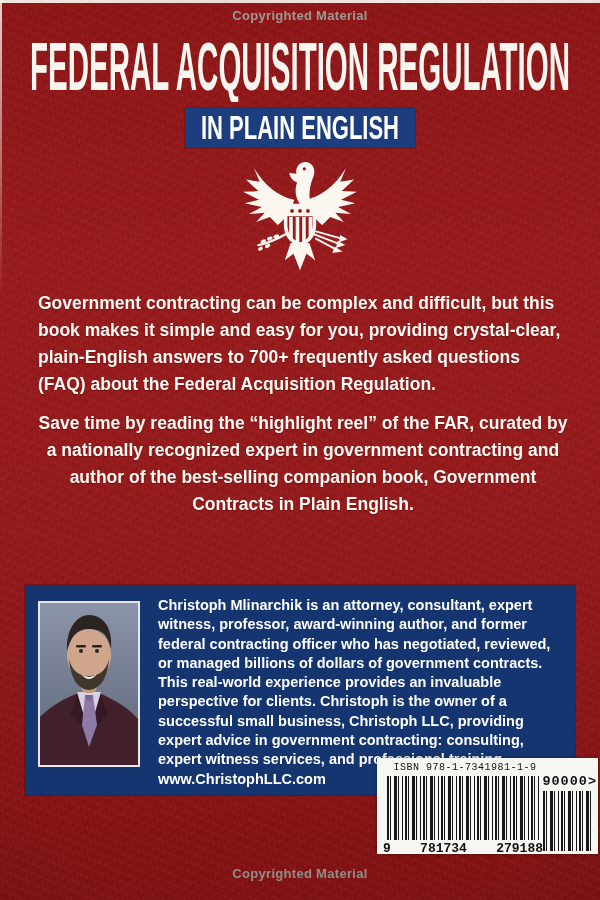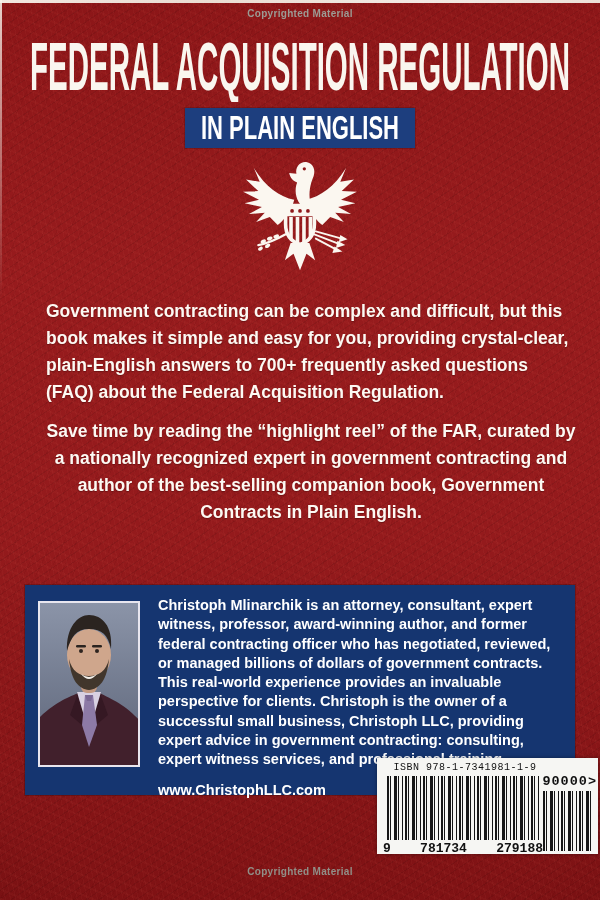--- a/index.html
+++ b/index.html
@@ -14,42 +14,42 @@
        repeating-linear-gradient(23deg, rgba(255,120,100,.055) 0 2px, rgba(0,0,0,0) 2px 9px),
        repeating-linear-gradient(-34deg, rgba(0,0,0,.09) 0 1px, rgba(0,0,0,0) 1px 7px),
        repeating-linear-gradient(78deg, rgba(255,150,130,.05) 0 1px, rgba(0,0,0,0) 1px 5px),
        repeating-linear-gradient(-64deg, rgba(60,0,0,.08) 0 1px, rgba(0,0,0,0) 1px 11px);}
   .edge-top{position:absolute;top:0;left:0;right:0;height:3px;
      background:linear-gradient(90deg,#f7f2ea,#efe7dc 35%,#f8f4ee 70%,#f2ece3);opacity:.95;}
   .edge-left{position:absolute;top:0;left:0;width:2px;height:300px;
      background:linear-gradient(180deg,rgba(248,243,236,.85),rgba(248,243,236,0));}
 
   .copyright{position:absolute;left:0;width:600px;text-align:center;
-     font-size:10px;font-weight:bold;color:#9c9b94;letter-spacing:.3px;}
+     font-size:13px;font-weight:bold;color:#9c9b94;letter-spacing:.3px;}
   .copyright.top{top:8px;}
   .copyright.bottom{top:866px;color:#918f88;}
 
   .title-svg{position:absolute;top:32px;left:0;}
   .subtitle-box{position:absolute;top:108px;left:185px;width:230px;height:40px;
      background:#1d3e7e;box-shadow:0 0 0 1px rgba(0,0,0,.15);}
   .eagle-wrap{position:absolute;top:158px;left:228px;width:144px;height:118px;}
 
-  .para{position:absolute;left:38px;width:530px;margin:8px;
+  .para{position:absolute;left:38px;width:530px;margin:0;
      color:#fdf9f3;font-size:17.5px;font-weight:bold;line-height:27px;
      text-shadow:0 1px 1px rgba(40,0,0,.35);}
   .para.p1{top:290px;}
   .para.p2{top:410px;text-align:center;}
 
   .bio-box{position:absolute;top:585px;left:25px;width:550px;height:210px;
      background:#153570;box-shadow:0 0 0 1px rgba(0,0,0,.2);}
   .photo{position:absolute;top:16px;left:13px;width:102px;height:166px;
      border:2px solid #e8e6ef;box-sizing:border-box;background:#737c90;overflow:hidden;}
   .bio-text-wrap{position:absolute;top:11px;left:133px;width:404px;
      color:#ffffff;font-size:14.5px;font-weight:bold;line-height:19.3px;}
-  .bio-site{margin-top:11px;}
+  .bio-site{margin-top:0;}
 
   .barcode{position:absolute;top:758px;left:377px;width:221px;height:96px;
      background:#f6f6f3;box-shadow:0 0 4px rgba(0,0,0,.4);}
   .isbn{position:absolute;top:4px;left:12px;width:152px;text-align:center;
      font-family:"Liberation Mono",monospace;font-size:10px;letter-spacing:.5px;color:#111;}
   .bars-main{position:absolute;top:18px;left:10px;width:152px;height:64px;}
   .bars-supp{position:absolute;top:33px;left:166px;width:48px;height:60px;}
   .bars-main,.bars-supp{
      background-image:repeating-linear-gradient(90deg,
        #161616 0 2px, #f6f6f3 2px 3px,

